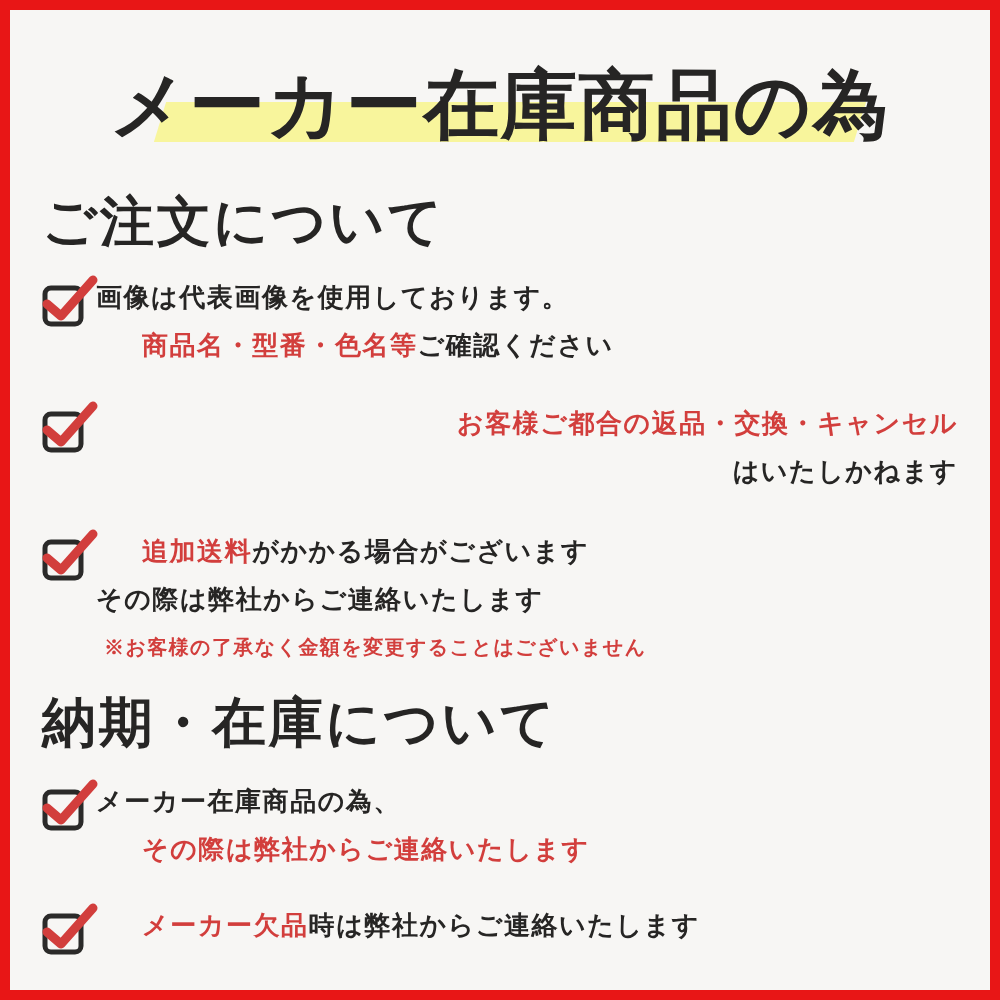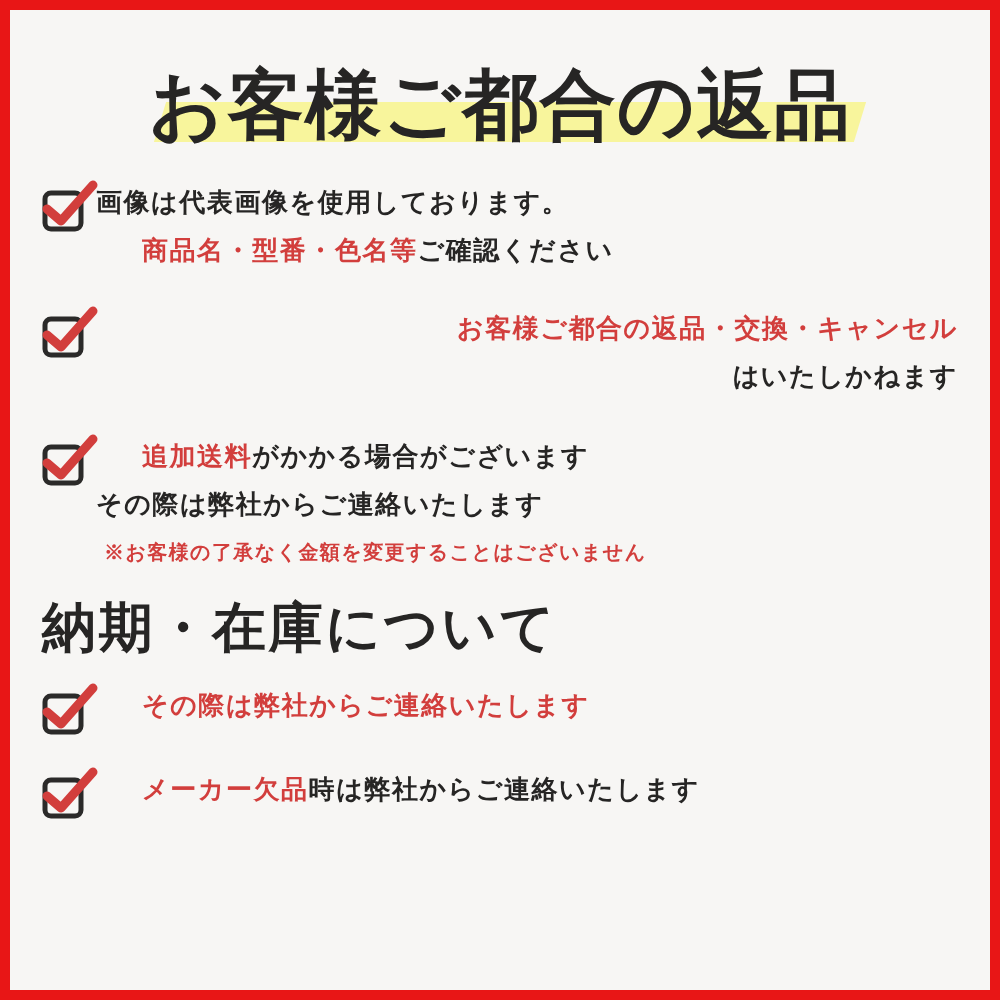--- a/index.html
+++ b/index.html
@@ -93,23 +93,24 @@
     white-space:nowrap;
   }
 </style>
 </head>
 <body>
 
 <div class="frame">
 
   <div class="title-wrap">
     <span class="title-highlight"></span>
-    <h1 class="title">お客様ご都合の返品</h1>
+    <h1 class="title">メーカー在庫商品の為</h1>
   </div>
 
+  <h2 class="heading order">ご注文について</h2>
 
   <div class="item i1">
     <span class="cb">
       <svg width="44" height="54" viewBox="0 0 44 54" xmlns="http://www.w3.org/2000/svg">
         <rect x="3" y="13" width="36" height="36" rx="6" fill="none" stroke="#2b2a29" stroke-width="5"></rect>
         <path d="M5 29 L19 41 L51 5" fill="none" stroke="#d23e3c" stroke-width="9" stroke-linecap="round" stroke-linejoin="round"></path>
       </svg>
     </span>
     <div class="lines">
       <p class="line"><span class="black">画像は代表画像を使用しております。</span></p>
@@ -147,20 +148,21 @@
   <h2 class="heading stock">納期・在庫について</h2>
 
   <div class="item i4">
     <span class="cb">
       <svg width="44" height="54" viewBox="0 0 44 54" xmlns="http://www.w3.org/2000/svg">
         <rect x="3" y="13" width="36" height="36" rx="6" fill="none" stroke="#2b2a29" stroke-width="5"></rect>
         <path d="M5 29 L19 41 L51 5" fill="none" stroke="#d23e3c" stroke-width="9" stroke-linecap="round" stroke-linejoin="round"></path>
       </svg>
     </span>
     <div class="lines">
+      <p class="line"><span class="black">メーカー在庫商品の為、</span></p>
       <p class="line"><span class="red">その際は弊社からご連絡いたします</span></p>
     </div>
   </div>
 
   <div class="item i5">
     <span class="cb">
       <svg width="44" height="54" viewBox="0 0 44 54" xmlns="http://www.w3.org/2000/svg">
         <rect x="3" y="13" width="36" height="36" rx="6" fill="none" stroke="#2b2a29" stroke-width="5"></rect>
         <path d="M5 29 L19 41 L51 5" fill="none" stroke="#d23e3c" stroke-width="9" stroke-linecap="round" stroke-linejoin="round"></path>
       </svg>

